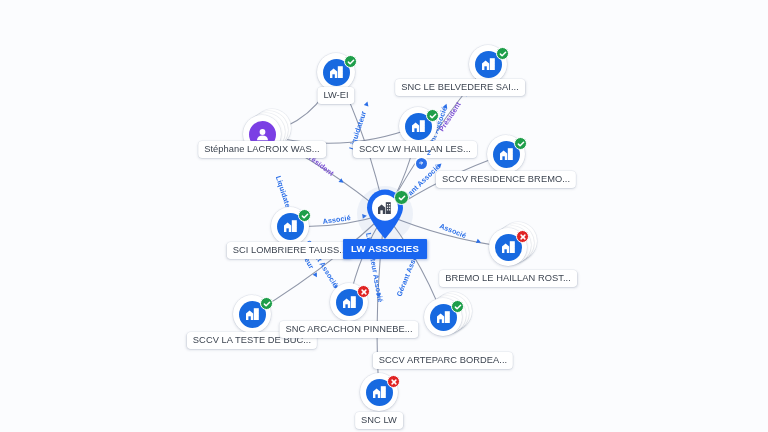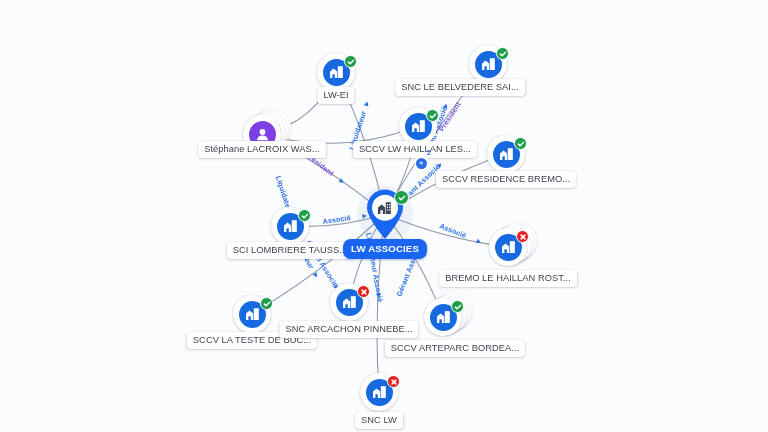--- a/index.html
+++ b/index.html
@@ -112,21 +112,21 @@
   }
   .pin-label {
     position: absolute;
     transform: translateX(-50%);
     background: #1a66f0;
     color: #ffffff;
     font-size: 9.6px;
     font-weight: 700;
     white-space: nowrap;
     padding: 4px 8px 4.5px 8px;
-    border-radius: 8px;
+    border-radius: 1px;
     box-shadow: 0 1px 3px rgba(25,70,160,.35);
     letter-spacing: .15px;
   }
   .pin-halo {
     position: absolute;
     left: -28px; top: -28px;
     width: 56px; height: 56px;
     border-radius: 50%;
     background: rgba(120,150,200,.10);
   }
@@ -421,21 +421,21 @@
               <rect x="12.0" y="8.2" width="1.25" height="1.25" fill="#ffffff"></rect>
             </svg>
           </div>
         </div>
         <div class="badge ok">
           <svg width="8" height="8" viewBox="0 0 8 8" xmlns="http://www.w3.org/2000/svg">
             <path d="M1.4 4.1 L3.1 5.8 L6.6 2.3" fill="none" stroke="#ffffff" stroke-width="1.5" stroke-linecap="round" stroke-linejoin="round"></path>
           </svg>
         </div>
       </div>
-      <div class="node-label" style="left: 443px; top: 340px; margin-left: 12px;">SCCV ARTEPARC BORDEA...</div>
+      <div class="node-label" style="left: 443px; top: 352px;">SCCV ARTEPARC BORDEA...</div>
       <div class="node" style="left: 379px; top: 392px;">
         <div class="node-disc">
           <div class="node-inner">
             <svg width="15" height="14" viewBox="0 0 15 14" xmlns="http://www.w3.org/2000/svg">
               <path d="M1 13 L1 6.6 L4.6 3.6 L8.2 6.6 L8.2 13 Z" fill="#ffffff"></path>
               <rect x="8.8" y="1.2" width="5.0" height="11.8" fill="#ffffff"></rect>
               <rect x="3.4" y="9.3" width="2.4" height="3.7" fill="#1769e0"></rect>
               <rect x="9.9" y="3.0" width="1.25" height="1.25" fill="#ffffff"></rect>
               <rect x="12.0" y="3.0" width="1.25" height="1.25" fill="#ffffff"></rect>
               <rect x="9.9" y="5.6" width="1.25" height="1.25" fill="#ffffff"></rect>

